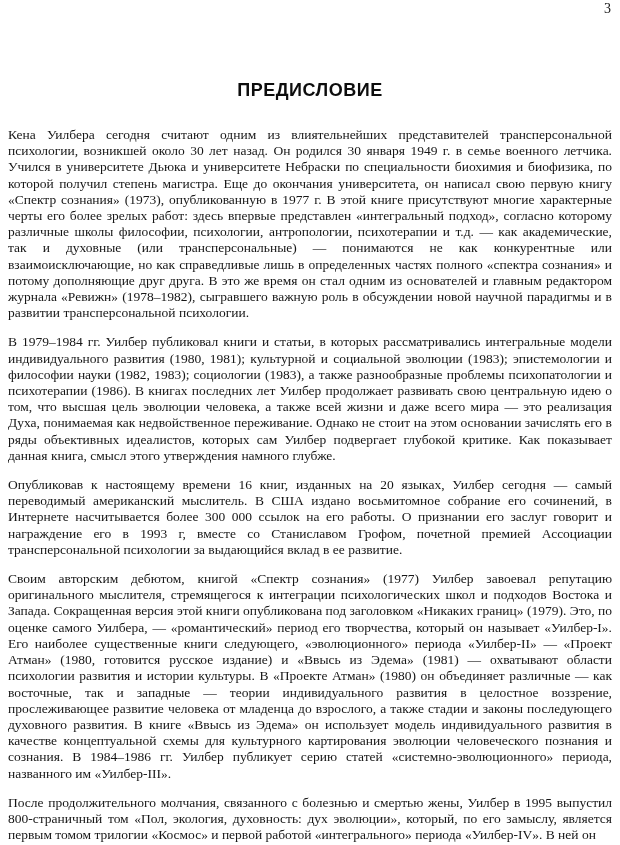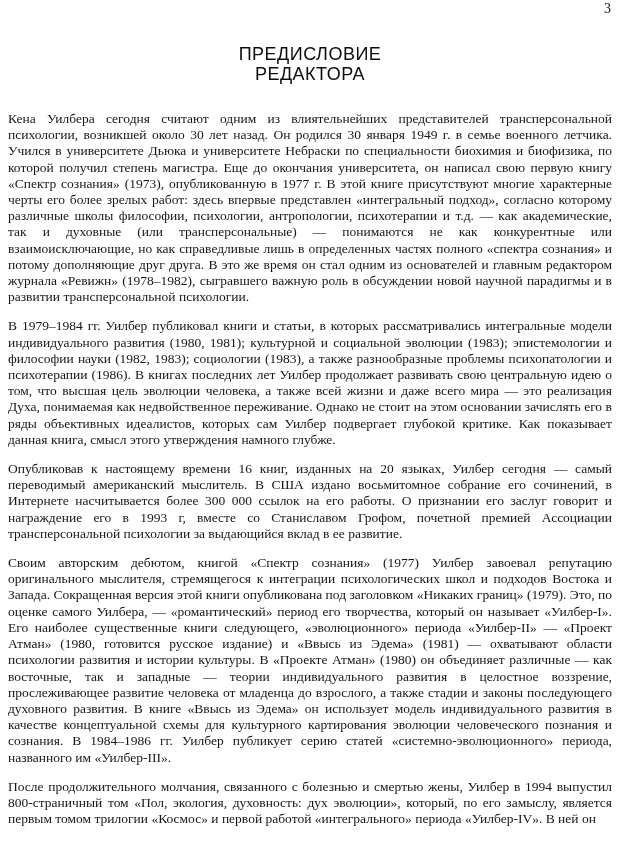--- a/index.html
+++ b/index.html
@@ -17,24 +17,24 @@
   }
   .page-number {
     position: absolute;
     top: 1px;
     right: 9px;
     font-family: "Liberation Serif", serif;
     font-size: 14px;
     color: #161616;
   }
   .title-block {
-    padding-top: 44px;
+    padding-top: 80px;
     text-align: center;
     font-family: "Liberation Sans", sans-serif;
-    font-weight: normal;
+    font-weight: bold;
     font-size: 18px;
     line-height: 20px;
     letter-spacing: 0.5px;
     color: #0d0d0d;
   }
   .content {
     margin: 0 8px;
     text-align: justify;
     font-family: "Liberation Serif", serif;
     font-size: 13.5px;
@@ -50,22 +50,21 @@
     margin-top: 27px;
   }
 </style>
 </head>
 <body>
 
 <div class="page-number">3</div>
 
 <div class="title-block">
   <div>ПРЕДИСЛОВИЕ</div>
-  <div>РЕДАКТОРА</div>
 </div>
 
 <div class="content">
   <p>Кена Уилбера сегодня считают одним из влиятельнейших представителей трансперсональной психологии, возникшей около 30 лет назад. Он родился 30 января 1949 г. в семье военного летчика. Учился в университете Дьюка и университете Небраски по специальности биохимия и биофизика, по которой получил степень магистра. Еще до окончания университета, он написал свою первую книгу «Спектр сознания» (1973), опубликованную в 1977 г. В этой книге присутствуют многие характерные черты его более зрелых работ: здесь впервые представлен «интегральный подход», согласно которому различные школы философии, психологии, антропологии, психотерапии и т.д. — как академические, так и духовные (или трансперсональные) — понимаются не как конкурентные или взаимоисключающие, но как справедливые лишь в определенных частях полного «спектра сознания» и потому дополняющие друг друга. В это же время он стал одним из основателей и главным редактором журнала «Ревижн» (1978–1982), сыгравшего важную роль в обсуждении новой научной парадигмы и в развитии трансперсональной психологии.</p>
   <p>В 1979–1984 гг. Уилбер публиковал книги и статьи, в которых рассматривались интегральные модели индивидуального развития (1980, 1981); культурной и социальной эволюции (1983); эпистемологии и философии науки (1982, 1983); социологии (1983), а также разнообразные проблемы психопатологии и психотерапии (1986). В книгах последних лет Уилбер продолжает развивать свою центральную идею о том, что высшая цель эволюции человека, а также всей жизни и даже всего мира — это реализация Духа, понимаемая как недвойственное переживание. Однако не стоит на этом основании зачислять его в ряды объективных идеалистов, которых сам Уилбер подвергает глубокой критике. Как показывает данная книга, смысл этого утверждения намного глубже.</p>
   <p>Опубликовав к настоящему времени 16 книг, изданных на 20 языках, Уилбер сегодня — самый переводимый американский мыслитель. В США издано восьмитомное собрание его сочинений, в Интернете насчитывается более 300 000 ссылок на его работы. О признании его заслуг говорит и награждение его в 1993 г, вместе со Станиславом Грофом, почетной премией Ассоциации трансперсональной психологии за выдающийся вклад в ее развитие.</p>
   <p>Своим авторским дебютом, книгой «Спектр сознания» (1977) Уилбер завоевал репутацию оригинального мыслителя, стремящегося к интеграции психологических школ и подходов Востока и Запада. Сокращенная версия этой книги опубликована под заголовком «Никаких границ» (1979). Это, по оценке самого Уилбера, — «романтический» период его творчества, который он называет «Уилбер-I». Его наиболее существенные книги следующего, «эволюционного» периода «Уилбер-II» — «Проект Атман» (1980, готовится русское издание) и «Ввысь из Эдема» (1981) — охватывают области психологии развития и истории культуры. В «Проекте Атман» (1980) он объединяет различные — как восточные, так и западные — теории индивидуального развития в целостное воззрение, прослеживающее развитие человека от младенца до взрослого, а также стадии и законы последующего духовного развития. В книге «Ввысь из Эдема» он использует модель индивидуального развития в качестве концептуальной схемы для культурного картирования эволюции человеческого познания и сознания. В 1984–1986 гг. Уилбер публикует серию статей «системно-эволюционного» периода, названного им «Уилбер-III».</p>
-  <p>После продолжительного молчания, связанного с болезнью и смертью жены, Уилбер в 1994 выпустил 800-страничный том «Пол, экология, духовность: дух эволюции», который, по его замыслу, является первым томом трилогии «Космос» и первой работой «интегрального» периода «Уилбер-IV». В ней он</p>
+  <p>После продолжительного молчания, связанного с болезнью и смертью жены, Уилбер в 1995 выпустил 800-страничный том «Пол, экология, духовность: дух эволюции», который, по его замыслу, является первым томом трилогии «Космос» и первой работой «интегрального» периода «Уилбер-IV». В ней он</p>
 </div>
 
 </body></html>

